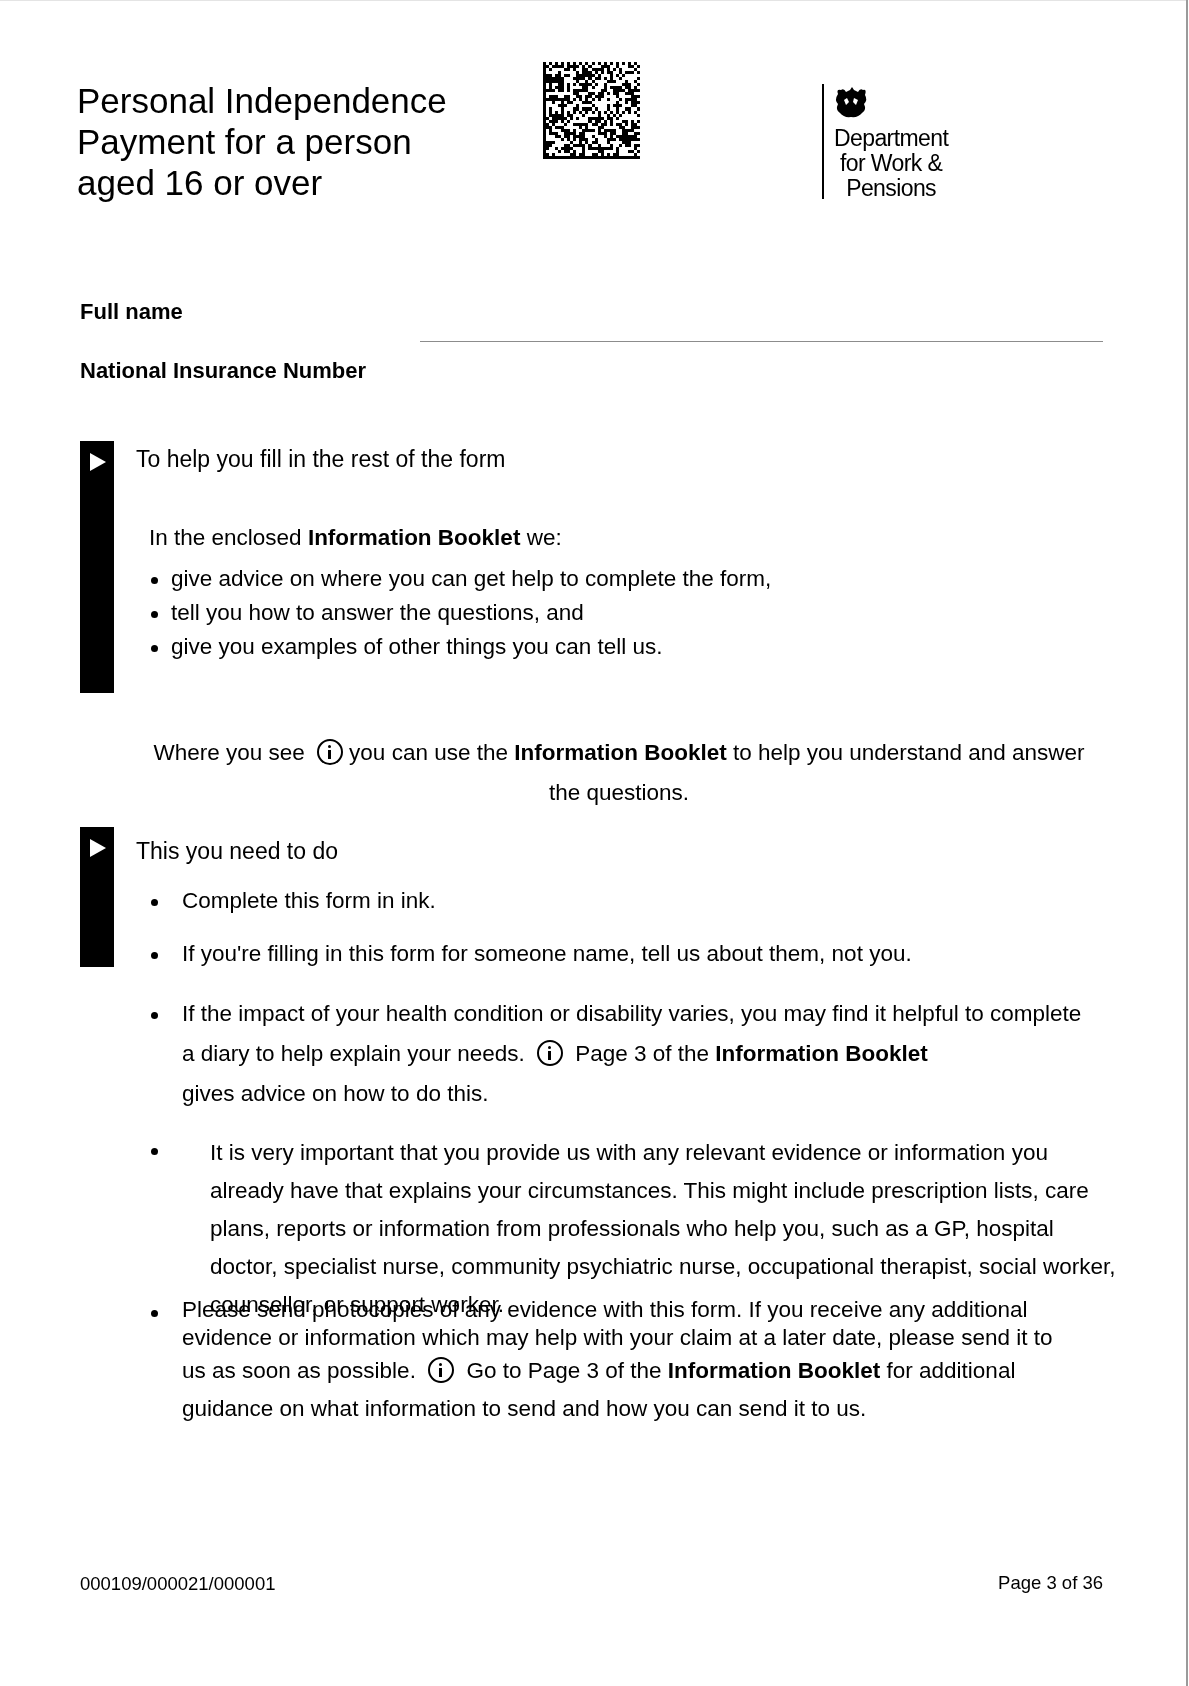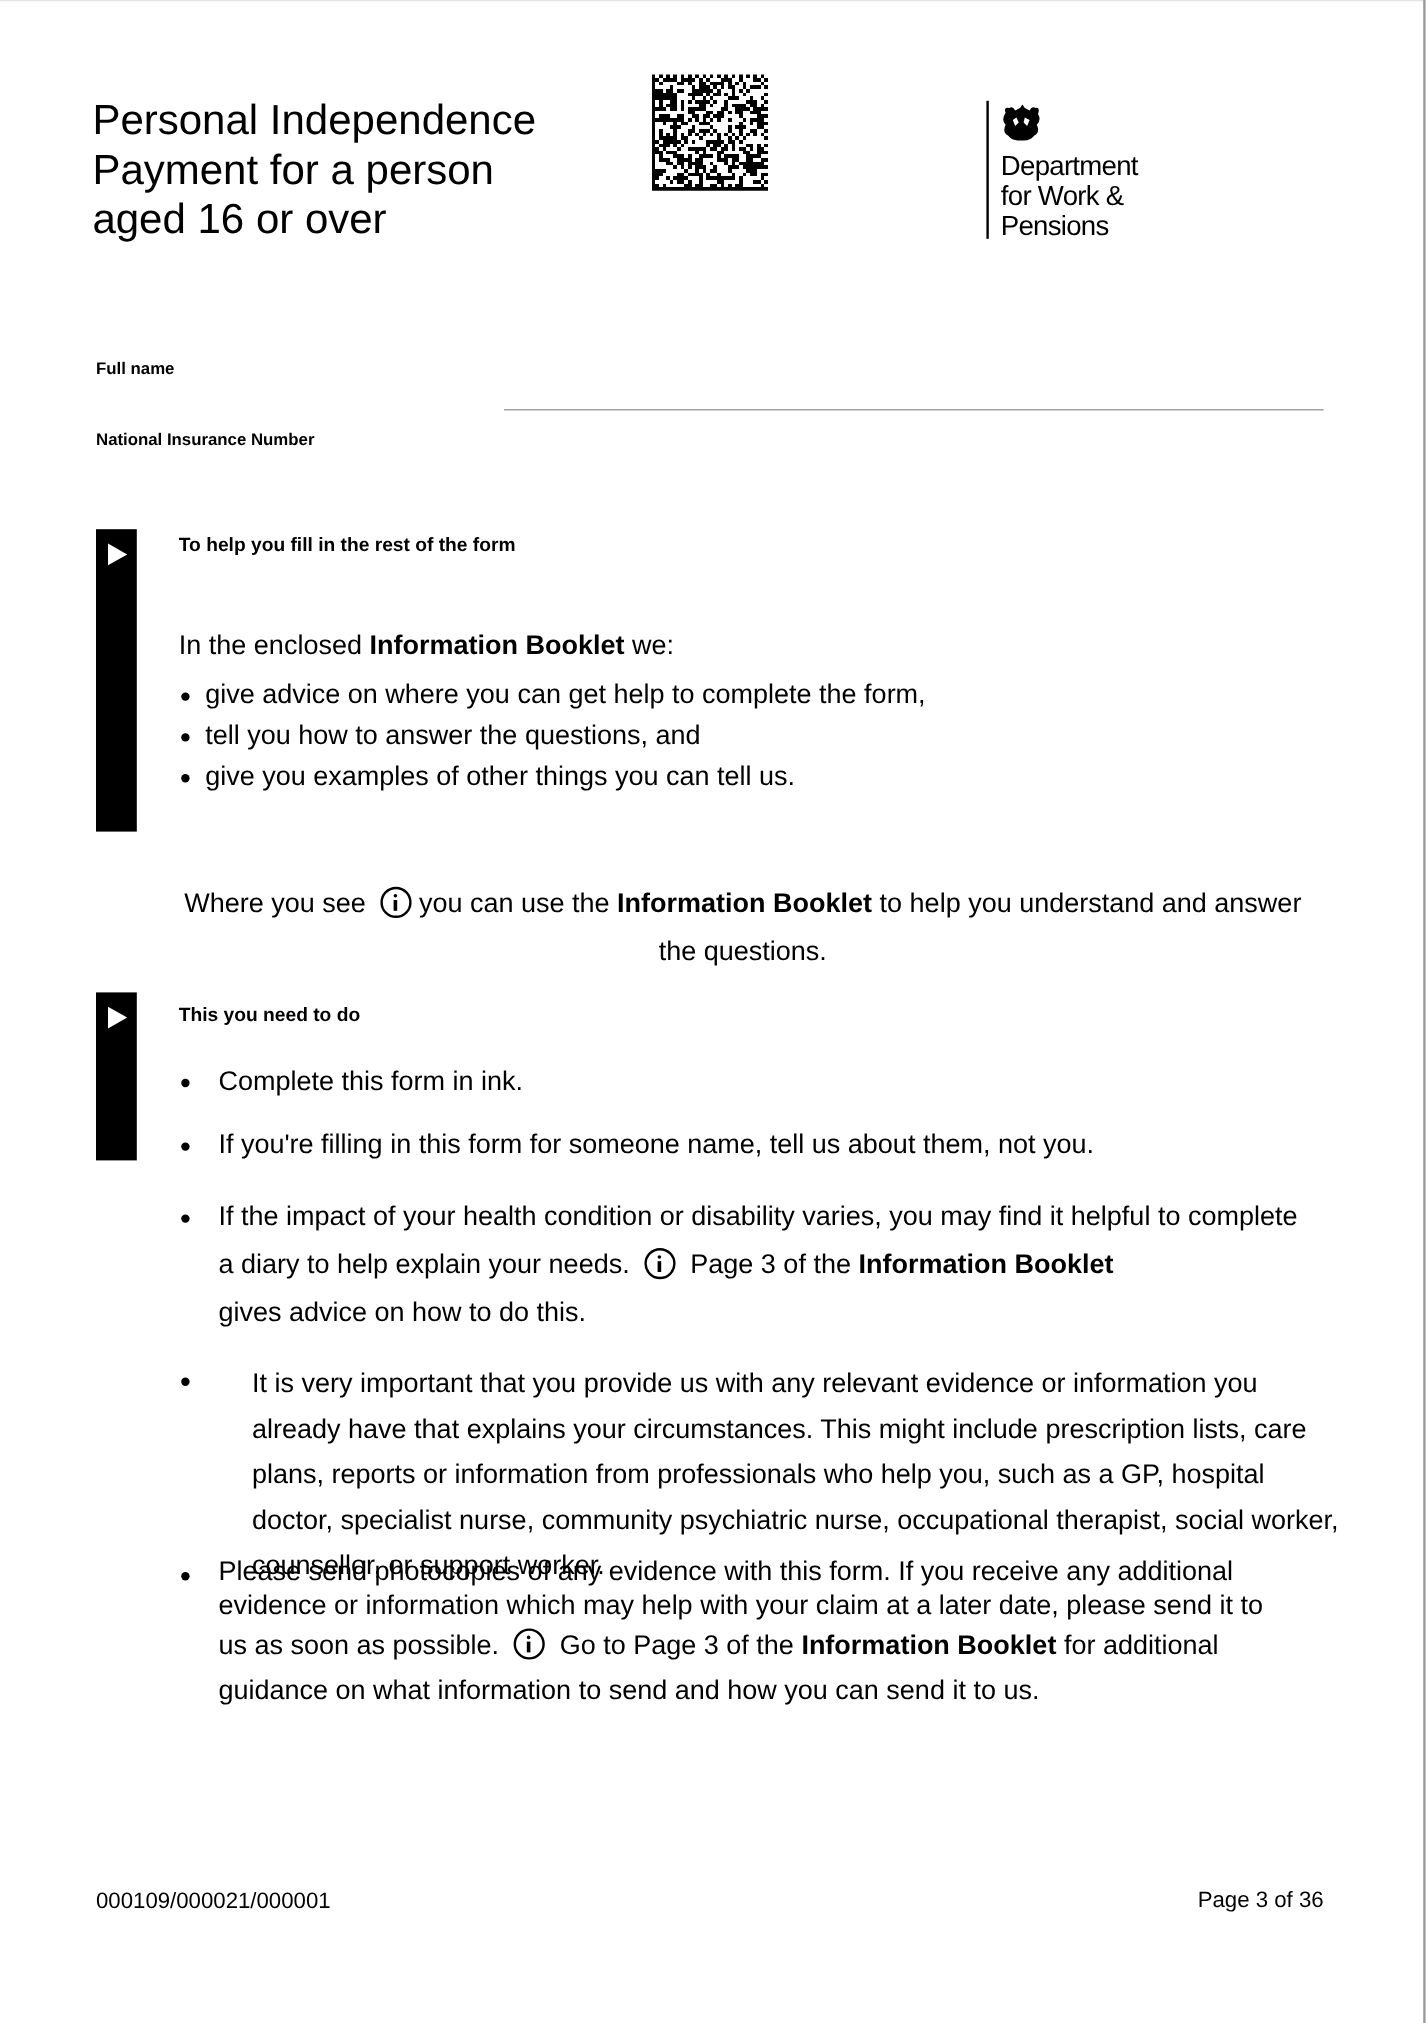--- a/index.html
+++ b/index.html
@@ -12,36 +12,36 @@
 
   .doc-title {
     position: absolute; left: 77px; top: 80px; width: 440px;
     font-size: 35px; line-height: 41px; font-weight: normal;
   }
   .datamatrix { position: absolute; left: 543px; top: 62px; width: 97px; height: 97px; }
   .dwp-logo { position: absolute; left: 822px; top: 84px; width: 160px; height: 118px; }
   .dwp-rule { position: absolute; left: 0; top: 0; width: 2px; height: 115px; background: #000; }
   .crest { position: absolute; left: 10px; top: 2px; width: 38px; height: 34px; }
   .dwp-name { position: absolute; left: 12px; top: 42px; font-size: 23px; line-height: 25px; letter-spacing: -0.6px; }
-  .dwp-name span { display: block; }
-
-  .field-label { position: absolute; left: 80px; font-size: 14px; font-weight: bold; }
+  .dwp-name span { display: block; text-align: center; }
+
+  .field-label { position: absolute; left: 80px; font-size: 22px; font-weight: bold; }
   .label-fullname { top: 299px; }
   .label-nino { top: 358px; }
   .fullname-line { position: absolute; left: 420px; top: 341px; width: 683px; height: 1px; background: #8c8c8c; }
 
   .side-bar { position: absolute; left: 80px; width: 34px; background: #000; }
   .side-bar .arrow {
     position: absolute; left: 10px; top: 12px; width: 0; height: 0;
     border-top: 9px solid transparent; border-bottom: 9px solid transparent; border-left: 16px solid #fff;
   }
   .bar1 { top: 441px; height: 252px; }
   .bar2 { top: 827px; height: 140px; }
 
-  .sec-heading { position: absolute; left: 149px; font-size: 16px; font-weight: bold; }
+  .sec-heading { position: absolute; left: 136px; font-size: 23px; font-weight: normal; }
   .h1 { top: 446px; }
   .h2 { top: 838px; }
 
   .p { position: absolute; left: 149px; font-size: 22.5px; line-height: 40px; width: 940px; }
   .b { font-weight: bold; }
 
   .intro { top: 518px; }
   .list1 { position: absolute; left: 149px; top: 562px; margin: 0; padding: 0; list-style: none; font-size: 22.5px; }
   .list1 li { position: relative; padding-left: 22px; height: 34px; line-height: 34px; }
   .list1 li::before { content: ""; position: absolute; left: 2px; top: 15px; width: 7px; height: 7px; border-radius: 50%; background: #000; }

